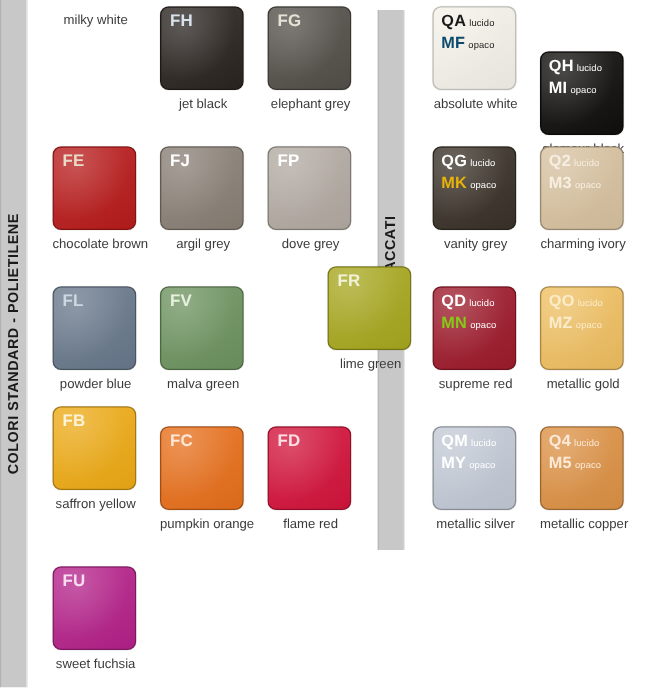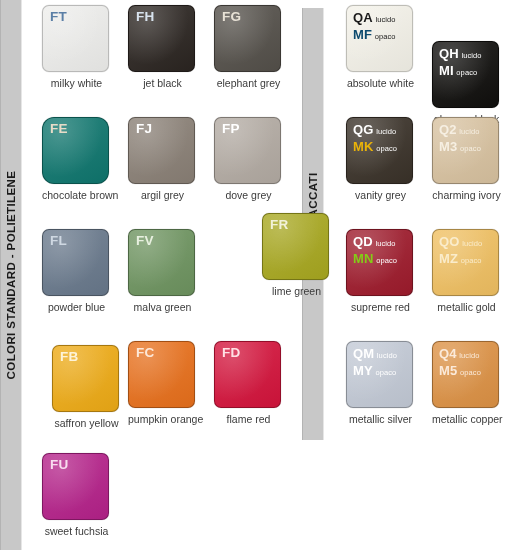--- a/index.html
+++ b/index.html
@@ -148,39 +148,36 @@
   <div class="vbar" id="bar-standard">
     <span class="vlabel">COLORI STANDARD - POLIETILENE</span>
   </div>
 
   <div class="vbar" id="bar-laccati">
     <span class="vlabel">COLORI LACCATI</span>
   </div>
 
   <div class="grid" id="grid-standard">
       <div class="swatch-cell" style="left: 0px; top: 0px;">
-        <div class="chip light" style="background: rgb(238, 238, 236);">
-          <span class="code" style="color: rgb(91, 127, 166);">FT</span>
-        </div>
         <span class="name">milky white</span>
       </div>
       <div class="swatch-cell" style="left: 86px; top: 0px;">
         <div class="chip" style="background: rgb(43, 37, 33);">
           <span class="code" style="color: rgb(216, 227, 238);">FH</span>
         </div>
         <span class="name">jet black</span>
       </div>
       <div class="swatch-cell" style="left: 172px; top: 0px;">
         <div class="chip" style="background: rgb(84, 80, 74);">
           <span class="code" style="color: rgb(232, 226, 214);">FG</span>
         </div>
         <span class="name">elephant grey</span>
       </div>
       <div class="swatch-cell" style="left: 0px; top: 112px;">
-        <div class="chip" style="background: #0f766e; border-radius: 12px;">
+        <div class="chip" style="background: #b91c1c;">
           <span class="code" style="color: rgb(232, 220, 200);">FE</span>
         </div>
         <span class="name">chocolate brown</span>
       </div>
       <div class="swatch-cell" style="left: 86px; top: 112px;">
         <div class="chip" style="background: rgb(138, 128, 118);">
           <span class="code" style="color: rgb(255, 255, 255);">FJ</span>
         </div>
         <span class="name">argil grey</span>
       </div>
@@ -201,21 +198,21 @@
           <span class="code" style="color: rgb(232, 240, 224);">FV</span>
         </div>
         <span class="name">malva green</span>
       </div>
       <div class="swatch-cell" style="left: 172px; top: 208px; padding-left: 48px;">
         <div class="chip" style="background: rgb(168, 168, 32);">
           <span class="code" style="color: rgb(242, 242, 216);">FR</span>
         </div>
         <span class="name">lime green</span>
       </div>
-      <div class="swatch-cell" style="left: 0px; top: 340px; margin-left: 10px;">
+      <div class="swatch-cell" style="left: 0px; top: 320px;">
         <div class="chip" style="background: rgb(238, 171, 22);">
           <span class="code" style="color: rgb(253, 243, 216);">FB</span>
         </div>
         <span class="name">saffron yellow</span>
       </div>
       <div class="swatch-cell" style="left: 86px; top: 336px;">
         <div class="chip" style="background: rgb(232, 112, 28);">
           <span class="code" style="color: rgb(253, 232, 216);">FC</span>
         </div>
         <span class="name">pumpkin orange</span>

